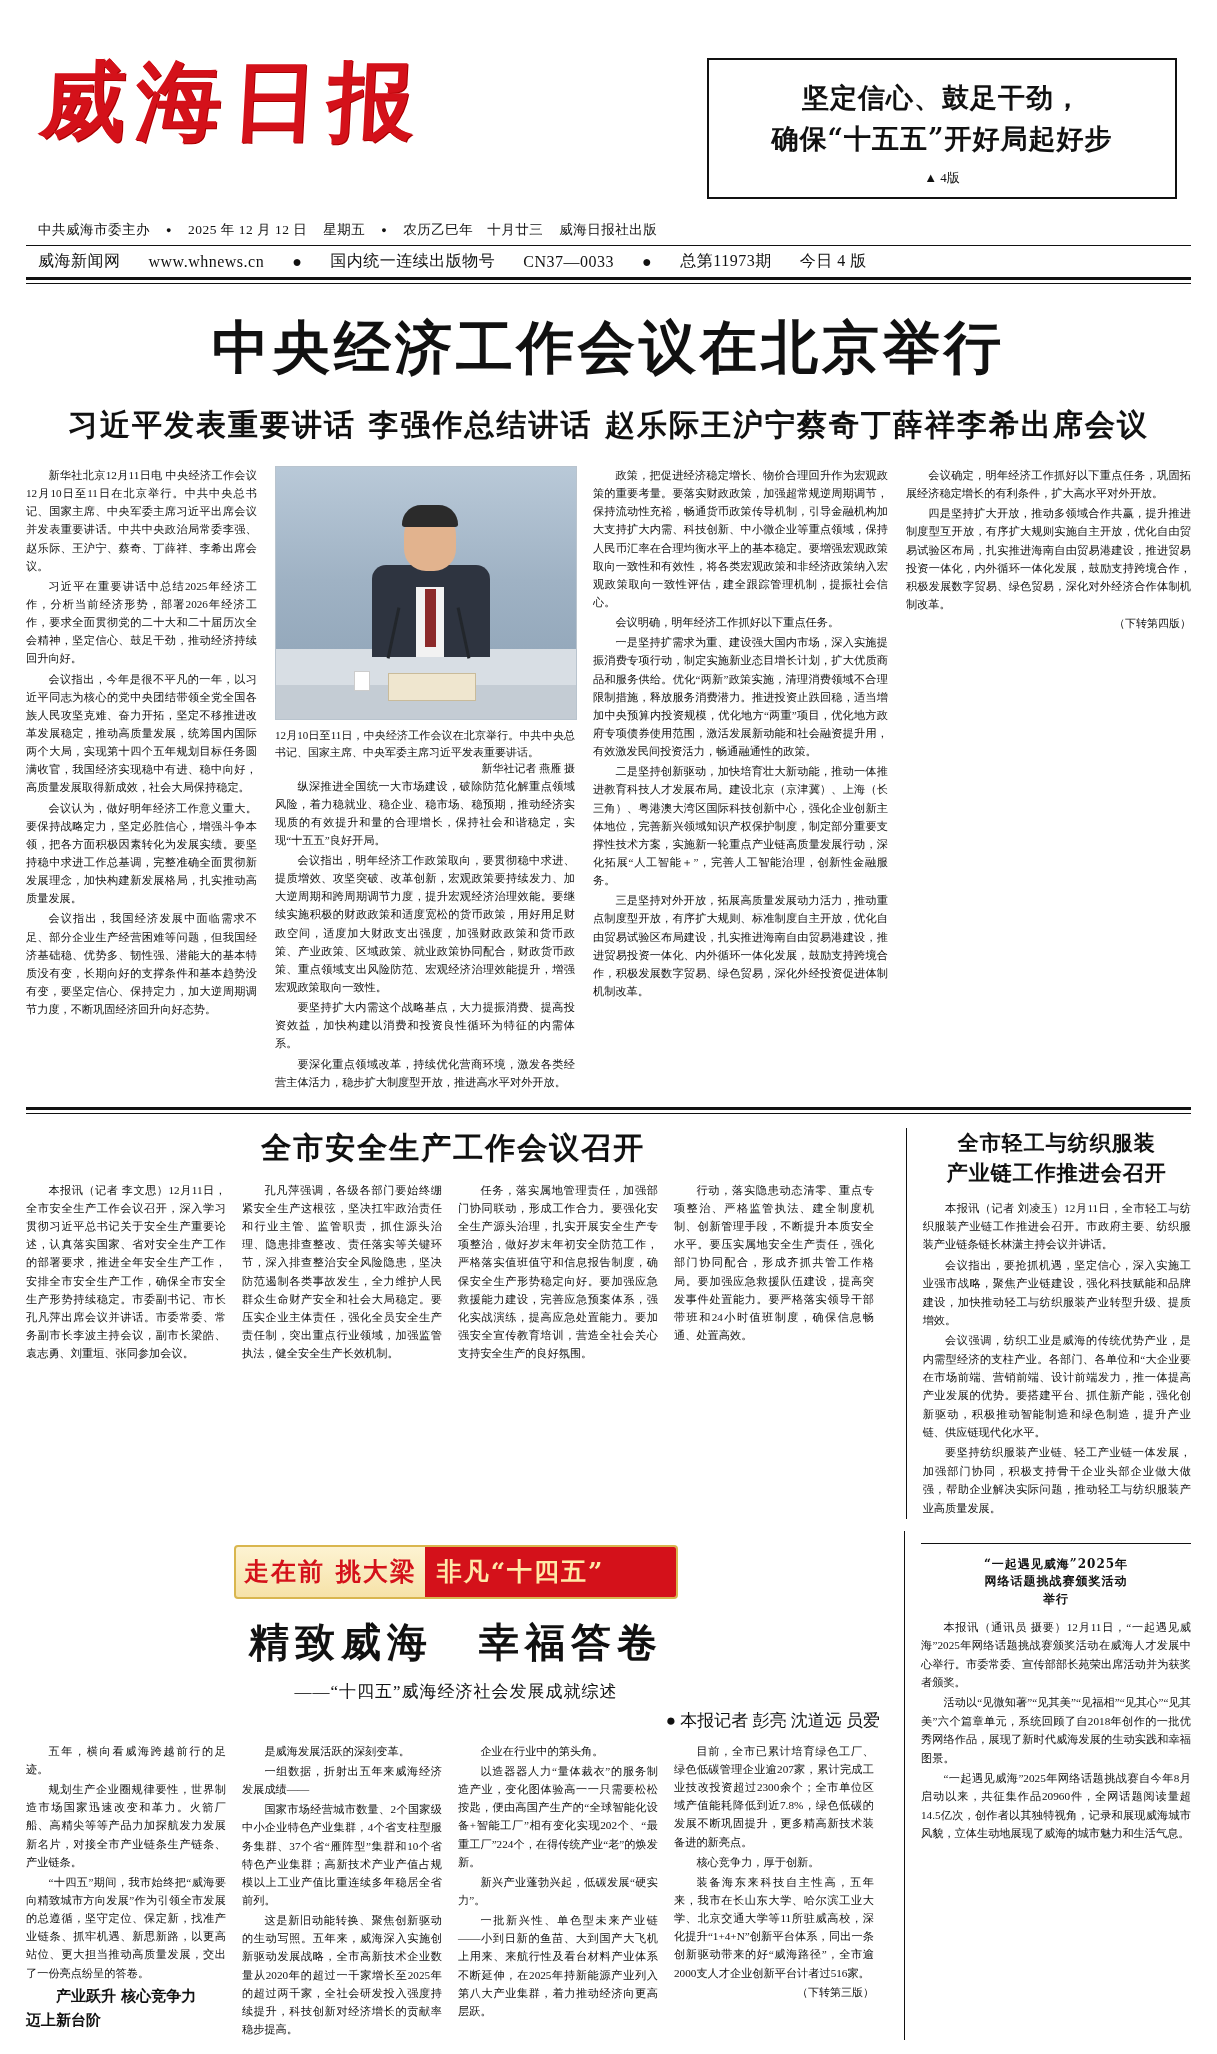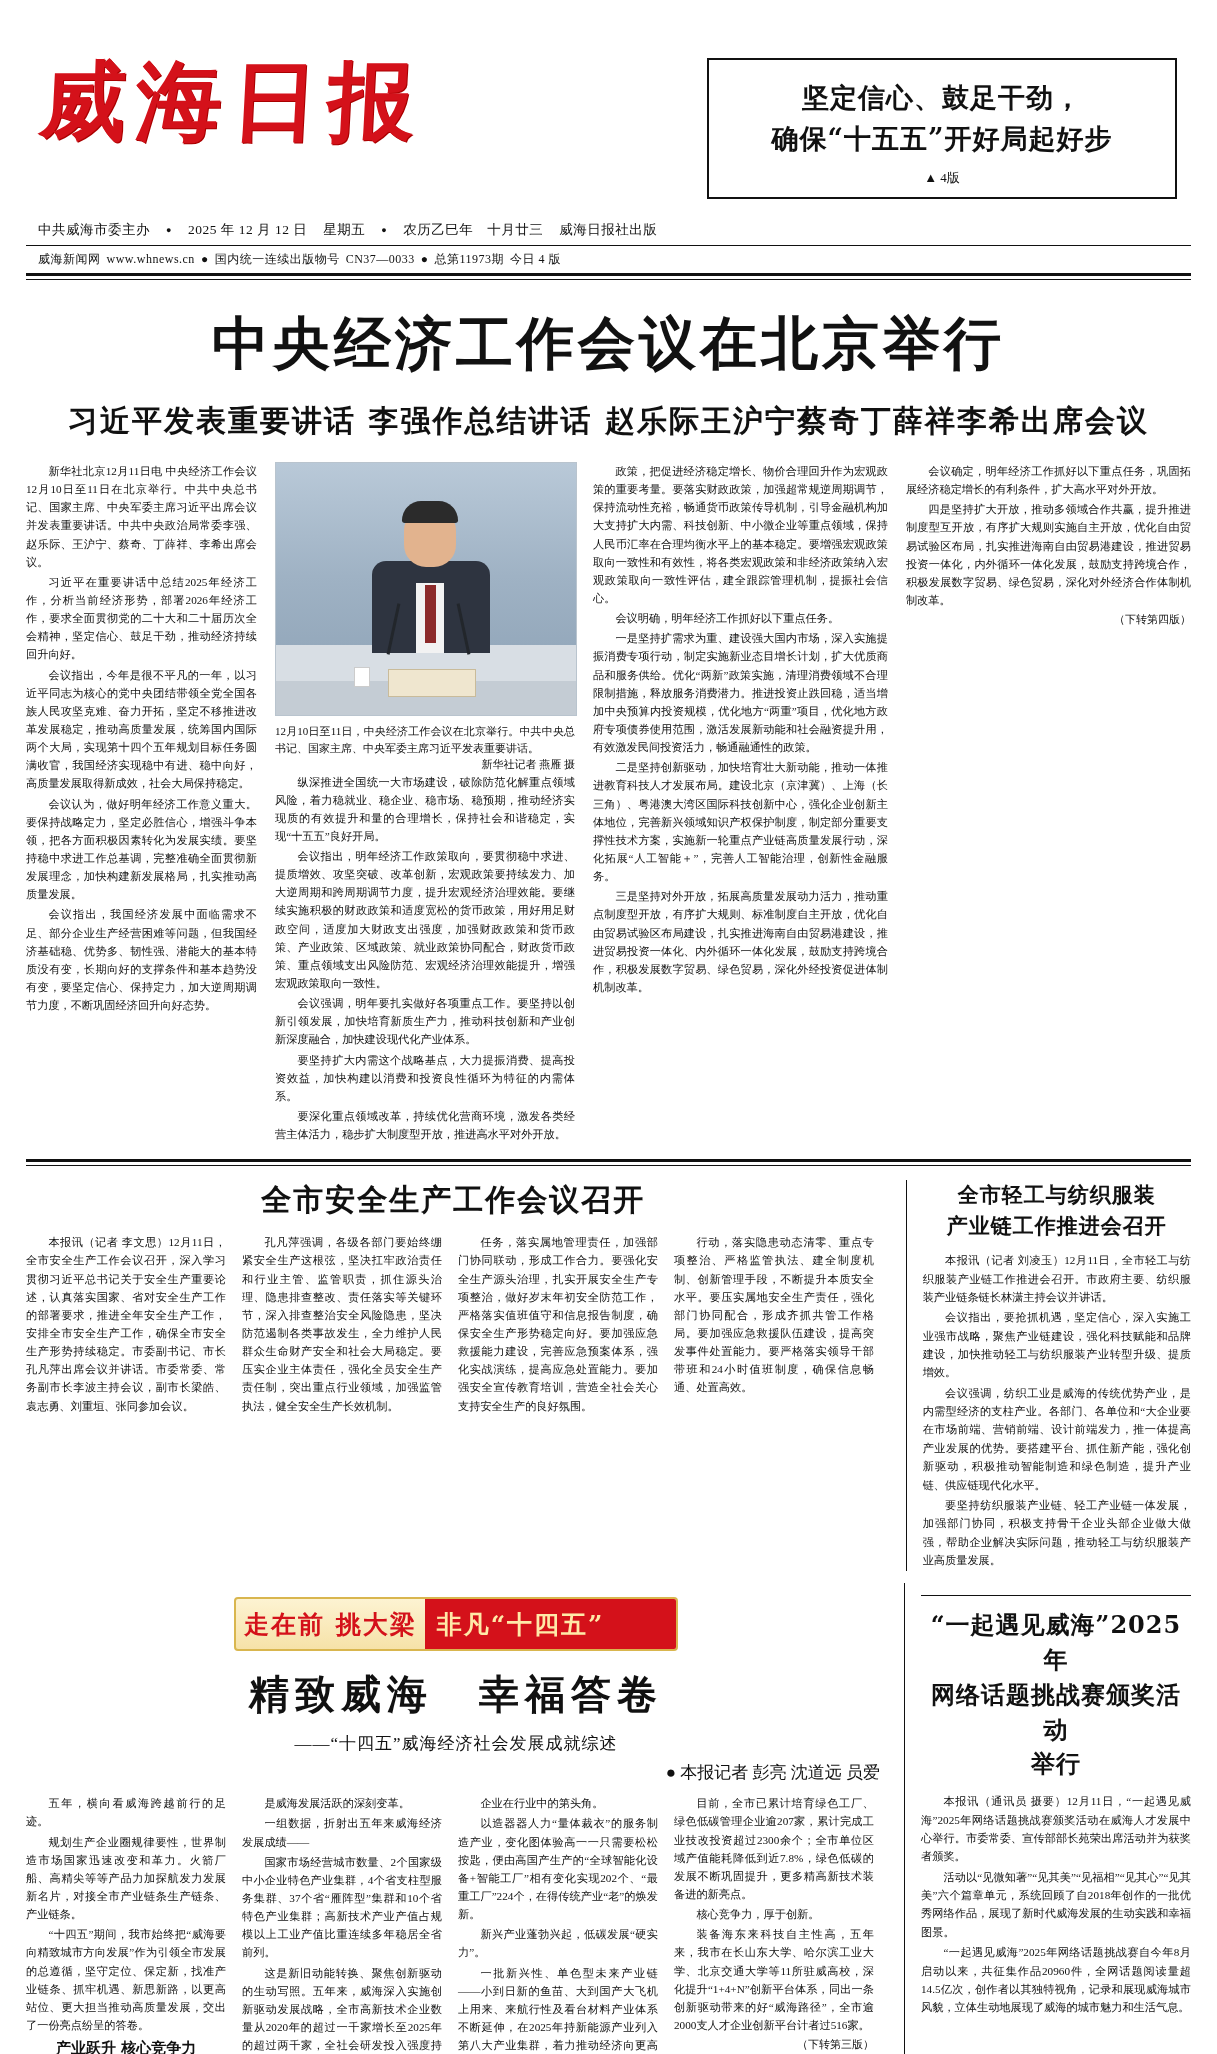--- a/index.html
+++ b/index.html
@@ -49,23 +49,23 @@
     font-size:13.5px;
     display:flex;
     gap:16px;
     align-items:center;
     padding-left:12px;
     letter-spacing:.5px;
   }
   .metaline .dot{font-size:9px;}
   .rulebar{border-top:1px solid #111;margin-top:6px;}
   .metaline2{
-    font-size:12px;
+    font-size:16px;
     display:flex;
-    gap:6px;
+    gap:28px;
     align-items:center;
     padding:5px 0 5px 12px;
     letter-spacing:.5px;
   }
   .thickrule{border-top:3px solid #111;border-bottom:1px solid #111;height:3px;margin-bottom:2px;}
 
   
   .mainhead{
     text-align:center;
     font-family:"DejaVu Serif", serif;
@@ -232,21 +232,20 @@
         <div class="mic2"></div>
         <div class="nameplate"></div>
         <div class="cup"></div>
       </div>
       <div class="caption">
         <span>12月10日至11日，中央经济工作会议在北京举行。中共中央总书记、国家主席、中央军委主席习近平发表重要讲话。</span>
         <span class="credit">新华社记者 燕雁 摄</span>
       </div>
       <p>纵深推进全国统一大市场建设，破除防范化解重点领域风险，着力稳就业、稳企业、稳市场、稳预期，推动经济实现质的有效提升和量的合理增长，保持社会和谐稳定，实现“十五五”良好开局。</p>
       <p>会议指出，明年经济工作政策取向，要贯彻稳中求进、提质增效、攻坚突破、改革创新，宏观政策要持续发力、加大逆周期和跨周期调节力度，提升宏观经济治理效能。要继续实施积极的财政政策和适度宽松的货币政策，用好用足财政空间，适度加大财政支出强度，加强财政政策和货币政策、产业政策、区域政策、就业政策协同配合，财政货币政策、重点领域支出风险防范、宏观经济治理效能提升，增强宏观政策取向一致性。</p>
-      <p>会议强调，明年要扎实做好各项重点工作。要坚持以创新引领发展，加快培育新质生产力，推动科技创新和产业创新深度融合，加快建设现代化产业体系。</p>
       <p>要坚持扩大内需这个战略基点，大力提振消费、提高投资效益，加快构建以消费和投资良性循环为特征的内需体系。</p>
       <p>要深化重点领域改革，持续优化营商环境，激发各类经营主体活力，稳步扩大制度型开放，推进高水平对外开放。</p>
     </div>
     <div class="col c3">
       <p>政策，把促进经济稳定增长、物价合理回升作为宏观政策的重要考量。要落实财政政策，加强超常规逆周期调节，保持流动性充裕，畅通货币政策传导机制，引导金融机构加大支持扩大内需、科技创新、中小微企业等重点领域，保持人民币汇率在合理均衡水平上的基本稳定。要增强宏观政策取向一致性和有效性，将各类宏观政策和非经济政策纳入宏观政策取向一致性评估，建全跟踪管理机制，提振社会信心。</p>
       <p>会议明确，明年经济工作抓好以下重点任务。</p>
       <p>一是坚持扩需求为重、建设强大国内市场，深入实施提振消费专项行动，制定实施新业态目增长计划，扩大优质商品和服务供给。优化“两新”政策实施，清理消费领域不合理限制措施，释放服务消费潜力。推进投资止跌回稳，适当增加中央预算内投资规模，优化地方“两重”项目，优化地方政府专项债券使用范围，激活发展新动能和社会融资提升用，有效激发民间投资活力，畅通融通性的政策。</p>
       <p>二是坚持创新驱动，加快培育壮大新动能，推动一体推进教育科技人才发展布局。建设北京（京津冀）、上海（长三角）、粤港澳大湾区国际科技创新中心，强化企业创新主体地位，完善新兴领域知识产权保护制度，制定部分重要支撑性技术方案，实施新一轮重点产业链高质量发展行动，深化拓展“人工智能＋”，完善人工智能治理，创新性金融服务。</p>
       <p>三是坚持对外开放，拓展高质量发展动力活力，推动重点制度型开放，有序扩大规则、标准制度自主开放，优化自由贸易试验区布局建设，扎实推进海南自由贸易港建设，推进贸易投资一体化、内外循环一体化发展，鼓励支持跨境合作，积极发展数字贸易、绿色贸易，深化外经投资促进体制机制改革。</p>
     </div>
@@ -324,21 +323,21 @@
         <div class="c">
           <p>目前，全市已累计培育绿色工厂、绿色低碳管理企业逾207家，累计完成工业技改投资超过2300余个；全市单位区域产值能耗降低到近7.8%，绿色低碳的发展不断巩固提升，更多精高新技术装备进的新亮点。</p>
           <p>核心竞争力，厚于创新。</p>
           <p>装备海东来科技自主性高，五年来，我市在长山东大学、哈尔滨工业大学、北京交通大学等11所驻威高校，深化提升“1+4+N”创新平台体系，同出一条创新驱动带来的好“威海路径”，全市逾2000支人才企业创新平台计者过516家。</p>
           <p class="cont">（下转第三版）</p>
         </div>
       </div>
     </div>
     <div class="bright">
       <div class="rrule"></div>
-      <div class="rhead" style="white-space:pre-line;font-size:24px">“一起遇见威海”2025年
+      <div class="rhead" style="white-space:pre-line;font-size:12px">“一起遇见威海”2025年
 网络话题挑战赛颁奖活动
 举行</div>
       <div class="rbody">
         <p>本报讯（通讯员 摄要）12月11日，“一起遇见威海”2025年网络话题挑战赛颁奖活动在威海人才发展中心举行。市委常委、宣传部部长苑荣出席活动并为获奖者颁奖。</p>
         <p>活动以“见微知著”“见其美”“见福相”“见其心”“见其美”六个篇章单元，系统回顾了自2018年创作的一批优秀网络作品，展现了新时代威海发展的生动实践和幸福图景。</p>
         <p>“一起遇见威海”2025年网络话题挑战赛自今年8月启动以来，共征集作品20960件，全网话题阅读量超14.5亿次，创作者以其独特视角，记录和展现威海城市风貌，立体生动地展现了威海的城市魅力和生活气息。</p>
       </div>
     </div>
   </div>
 

